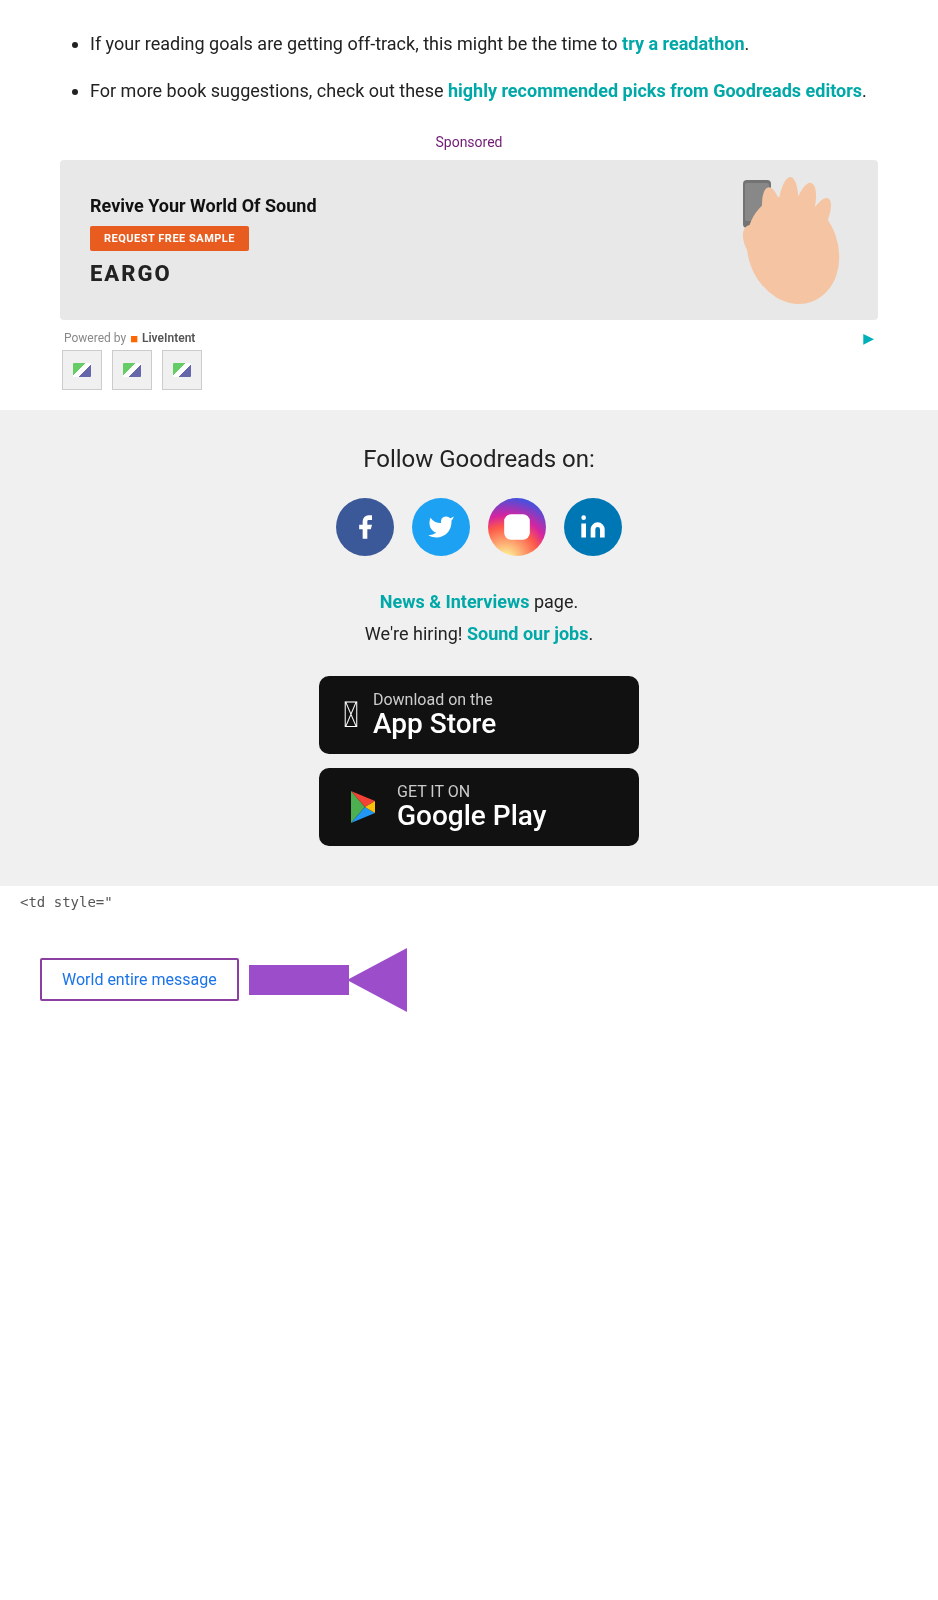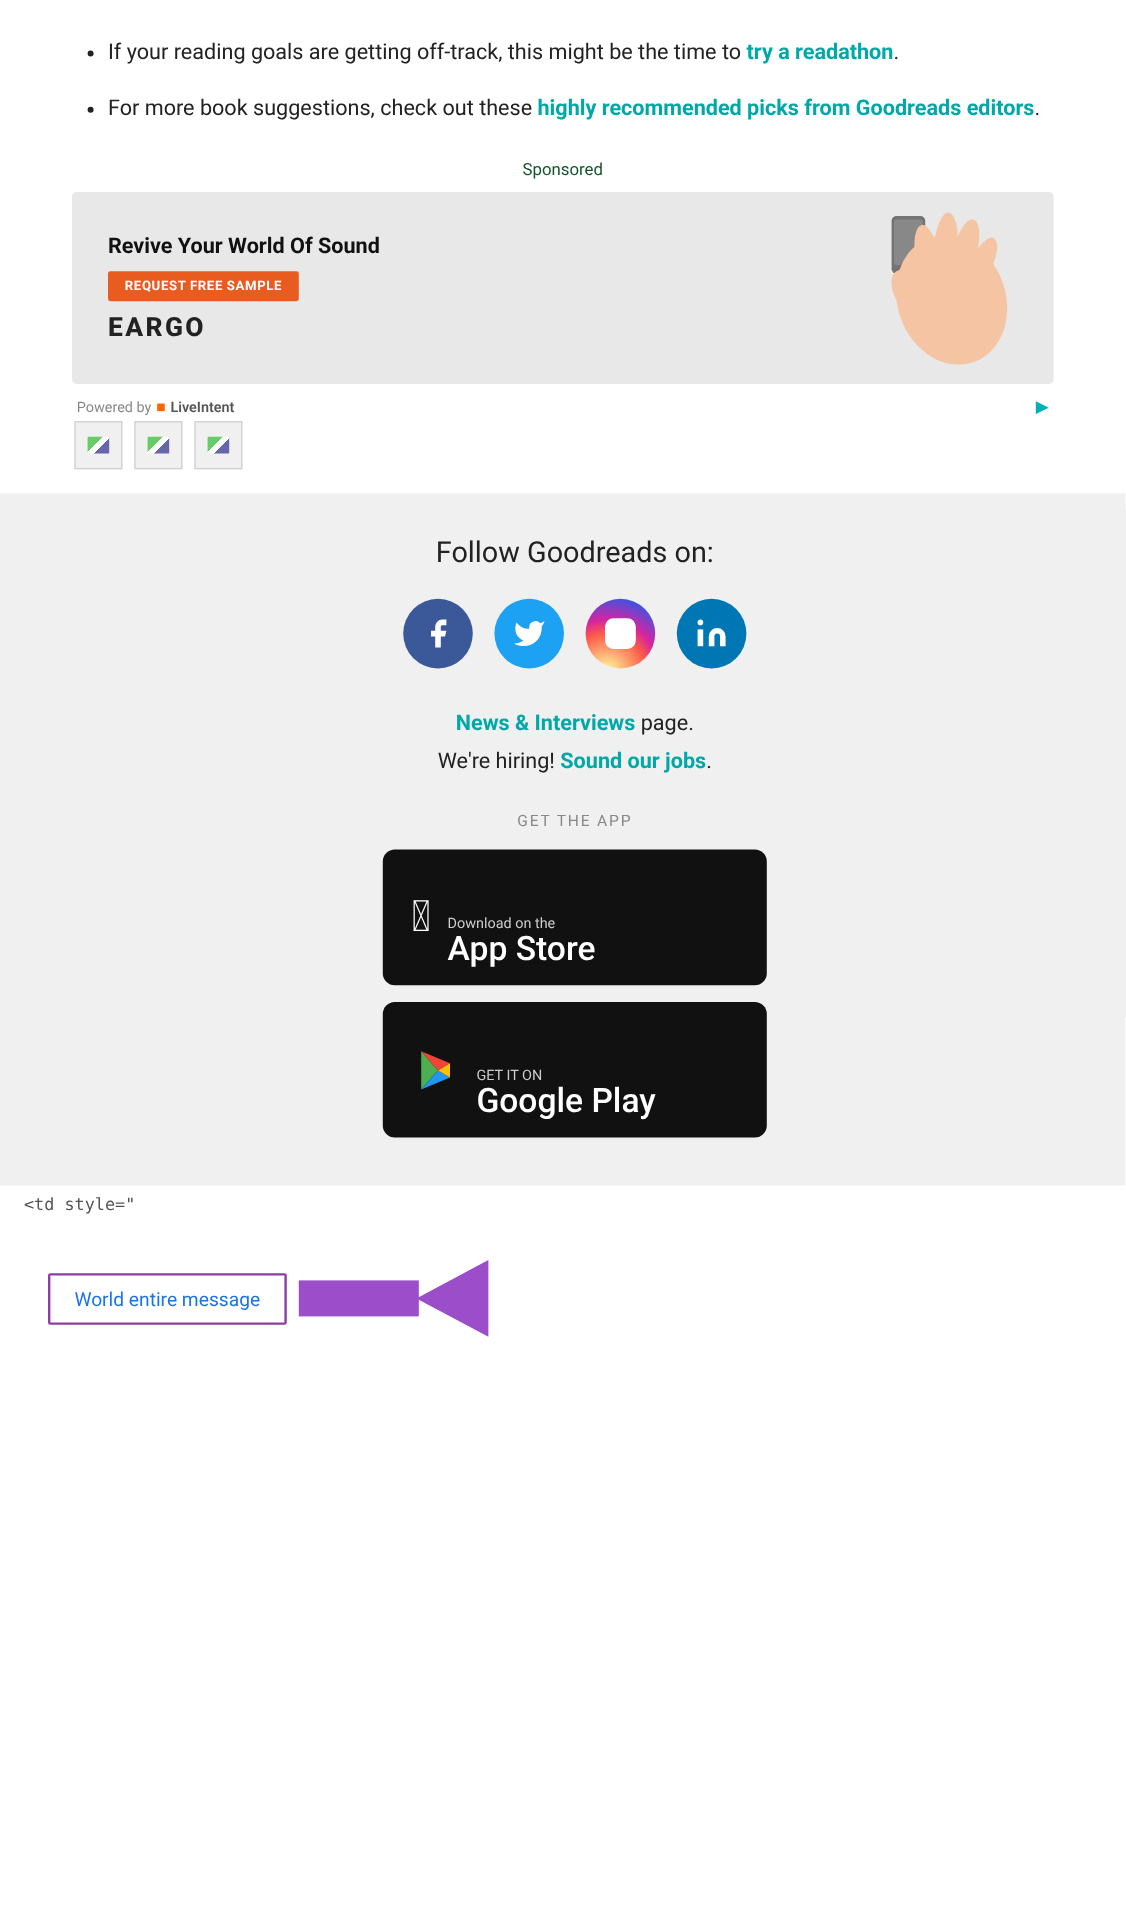--- a/index.html
+++ b/index.html
@@ -34,21 +34,21 @@
       font-weight: 700;
     }
 
     .sponsored-section {
       text-align: center;
       margin: 30px 0 10px 0;
     }
 
     .sponsored-label {
       font-size: 14px;
-      color: #14532d;
+      color: #701a75;
       margin-bottom: 10px;
     }
 
     .ad-banner {
       background: #e8e8e8;
       border-radius: 4px;
       overflow: hidden;
       display: flex;
       align-items: center;
       justify-content: space-between;
@@ -231,25 +231,24 @@
     .apple-icon {
       font-size: 36px;
       line-height: 1;
     }
 
     .app-btn-text {
       text-align: left;
     }
 
     .app-btn-text .sub {
-      font-size: 12px;
+      font-size: 16px;
       color: #ccc;
       display: block;
       line-height: 1.2;
-      margin-top: 40px;
     }
 
     .app-btn-text .main-label {
       font-size: 28px;
       font-weight: 500;
       line-height: 1.1;
       color: #fff;
     }
 
     .google-play-btn {
@@ -412,21 +411,20 @@
     <div>
       <a href="#" class="link-teal">News &amp; Interviews</a>
       <span>page.</span>
     </div>
     <div>
       <span>We're hiring!</span>
       <a href="#" class="link-teal">Sound our jobs</a><span>.</span>
     </div>
   </div>
 
-  <div class="get-the-app">GET THE APP</div>
 
   <a href="#" class="app-store-btn">
     <span class="apple-icon"></span>
     <div class="app-btn-text">
       <span class="sub">Download on the</span>
       <span class="main-label">App Store</span>
     </div>
   </a>
 
   <a href="#" class="google-play-btn">

